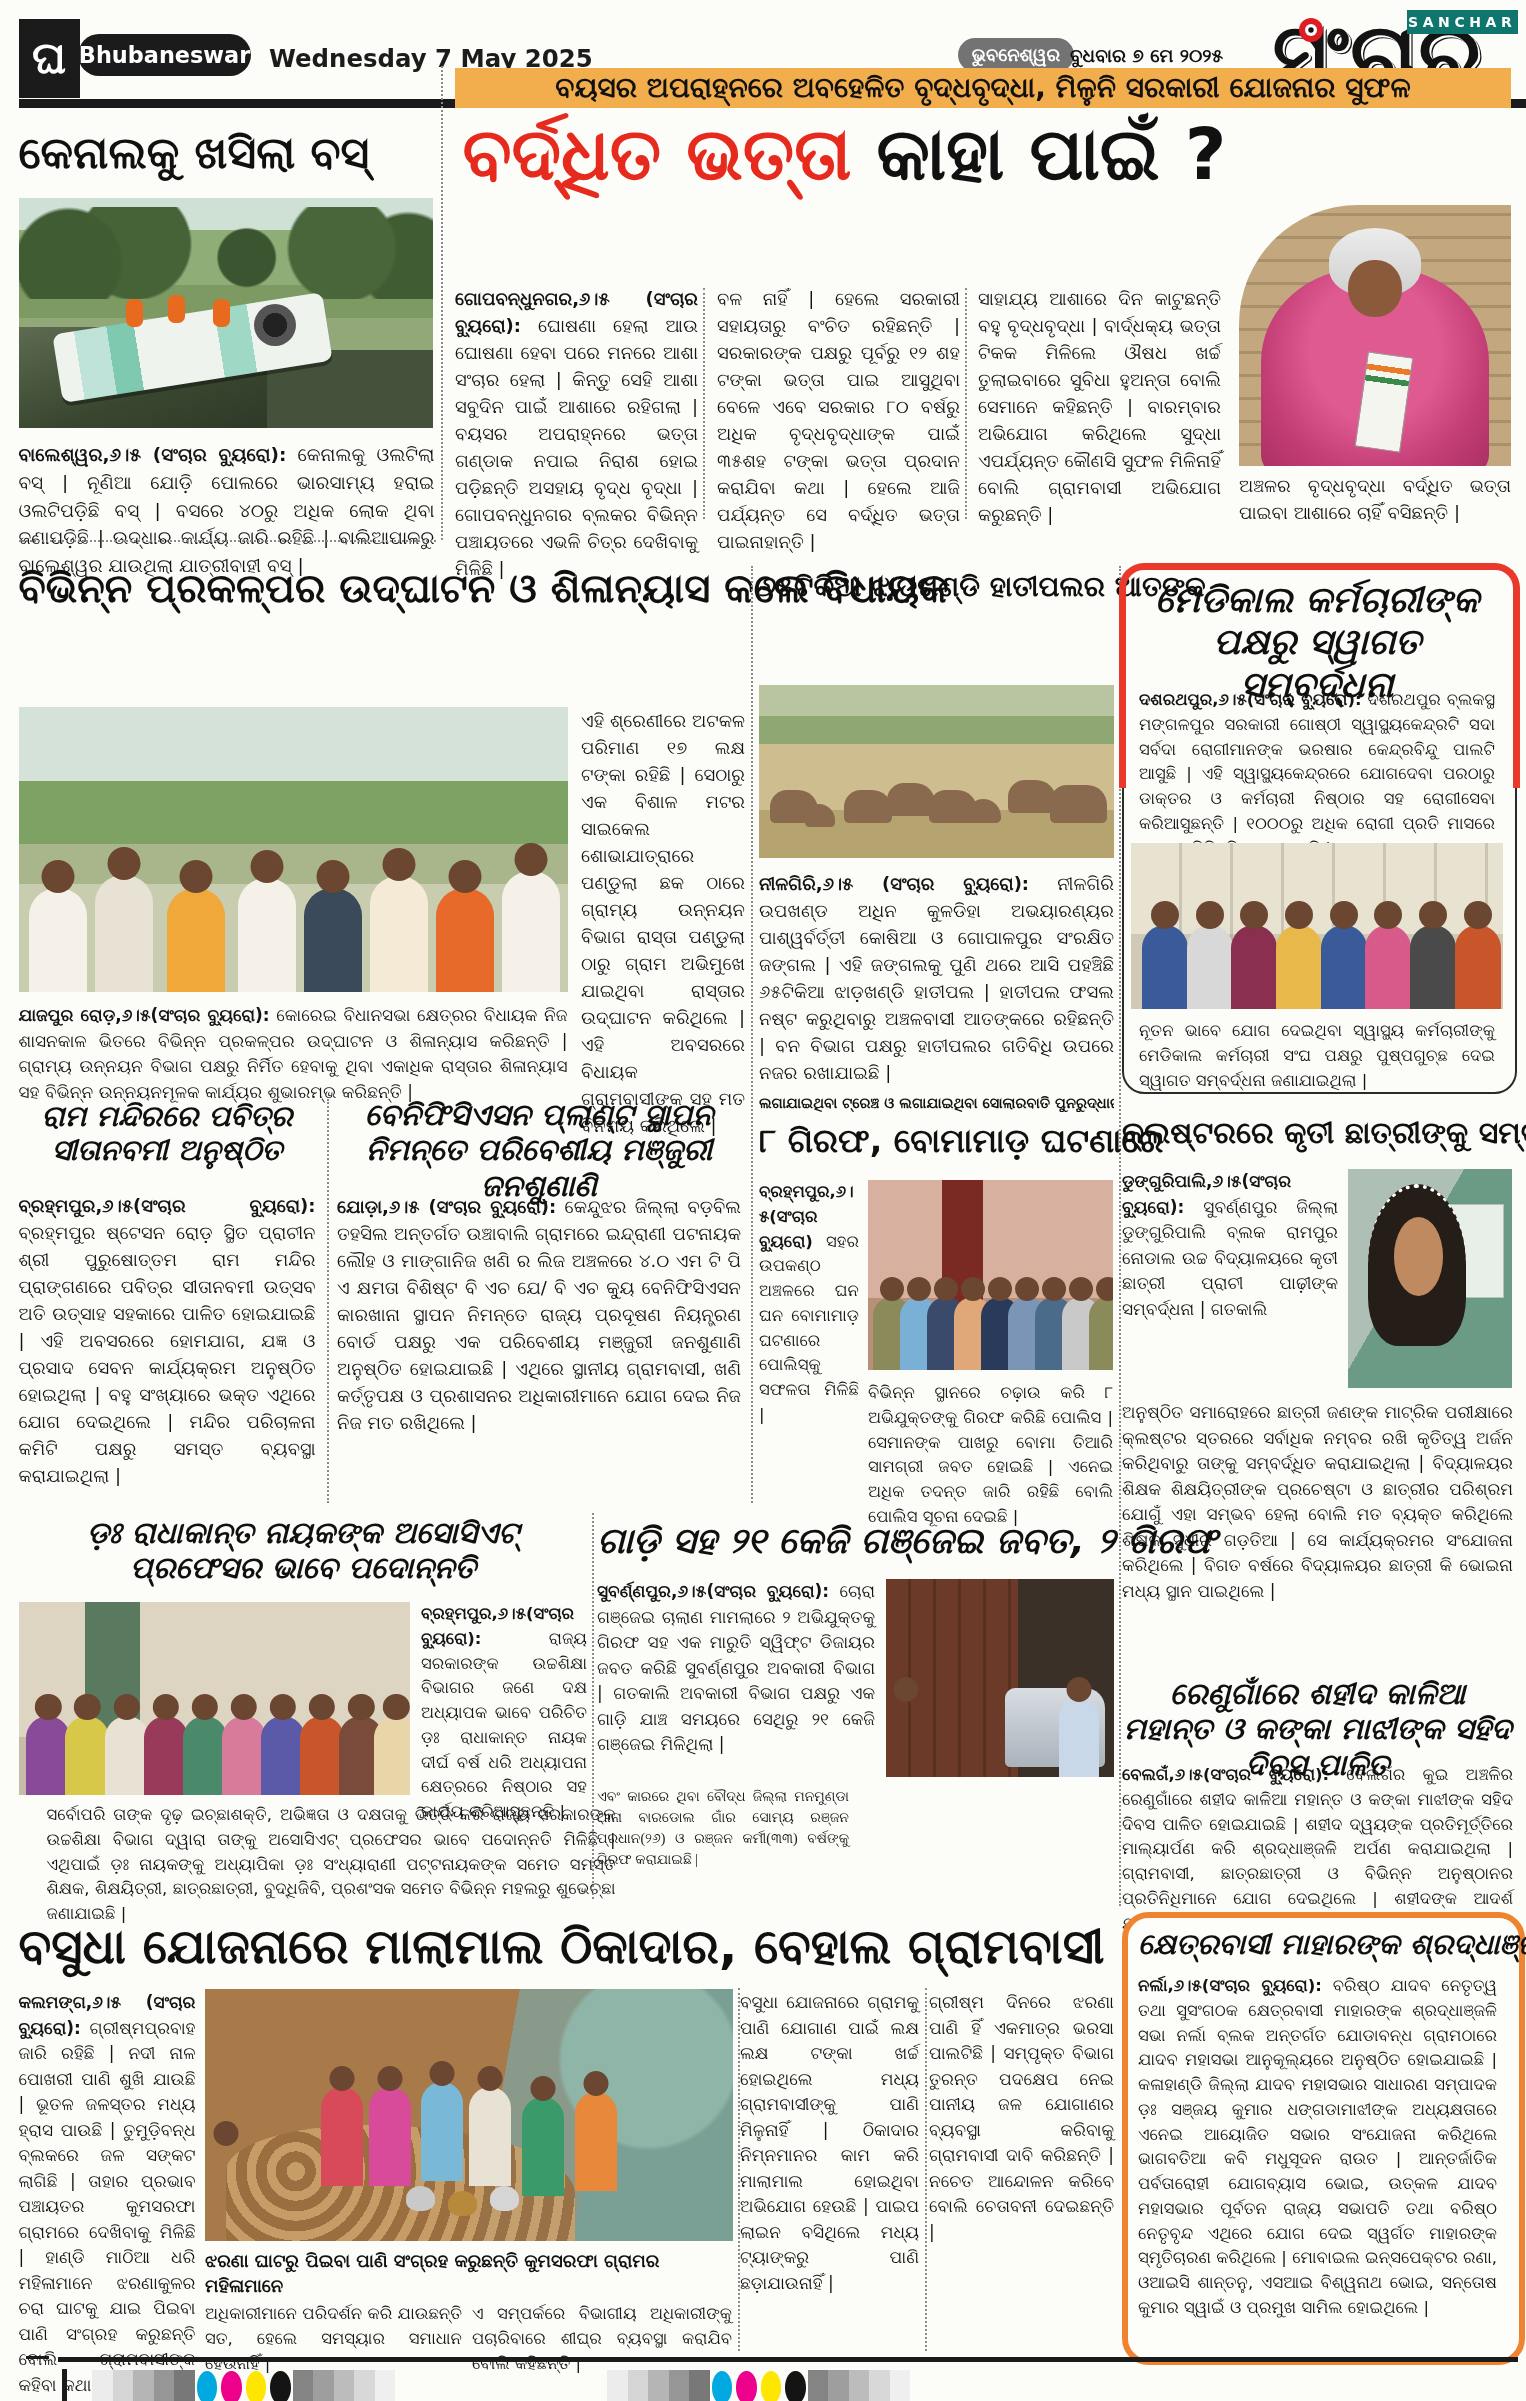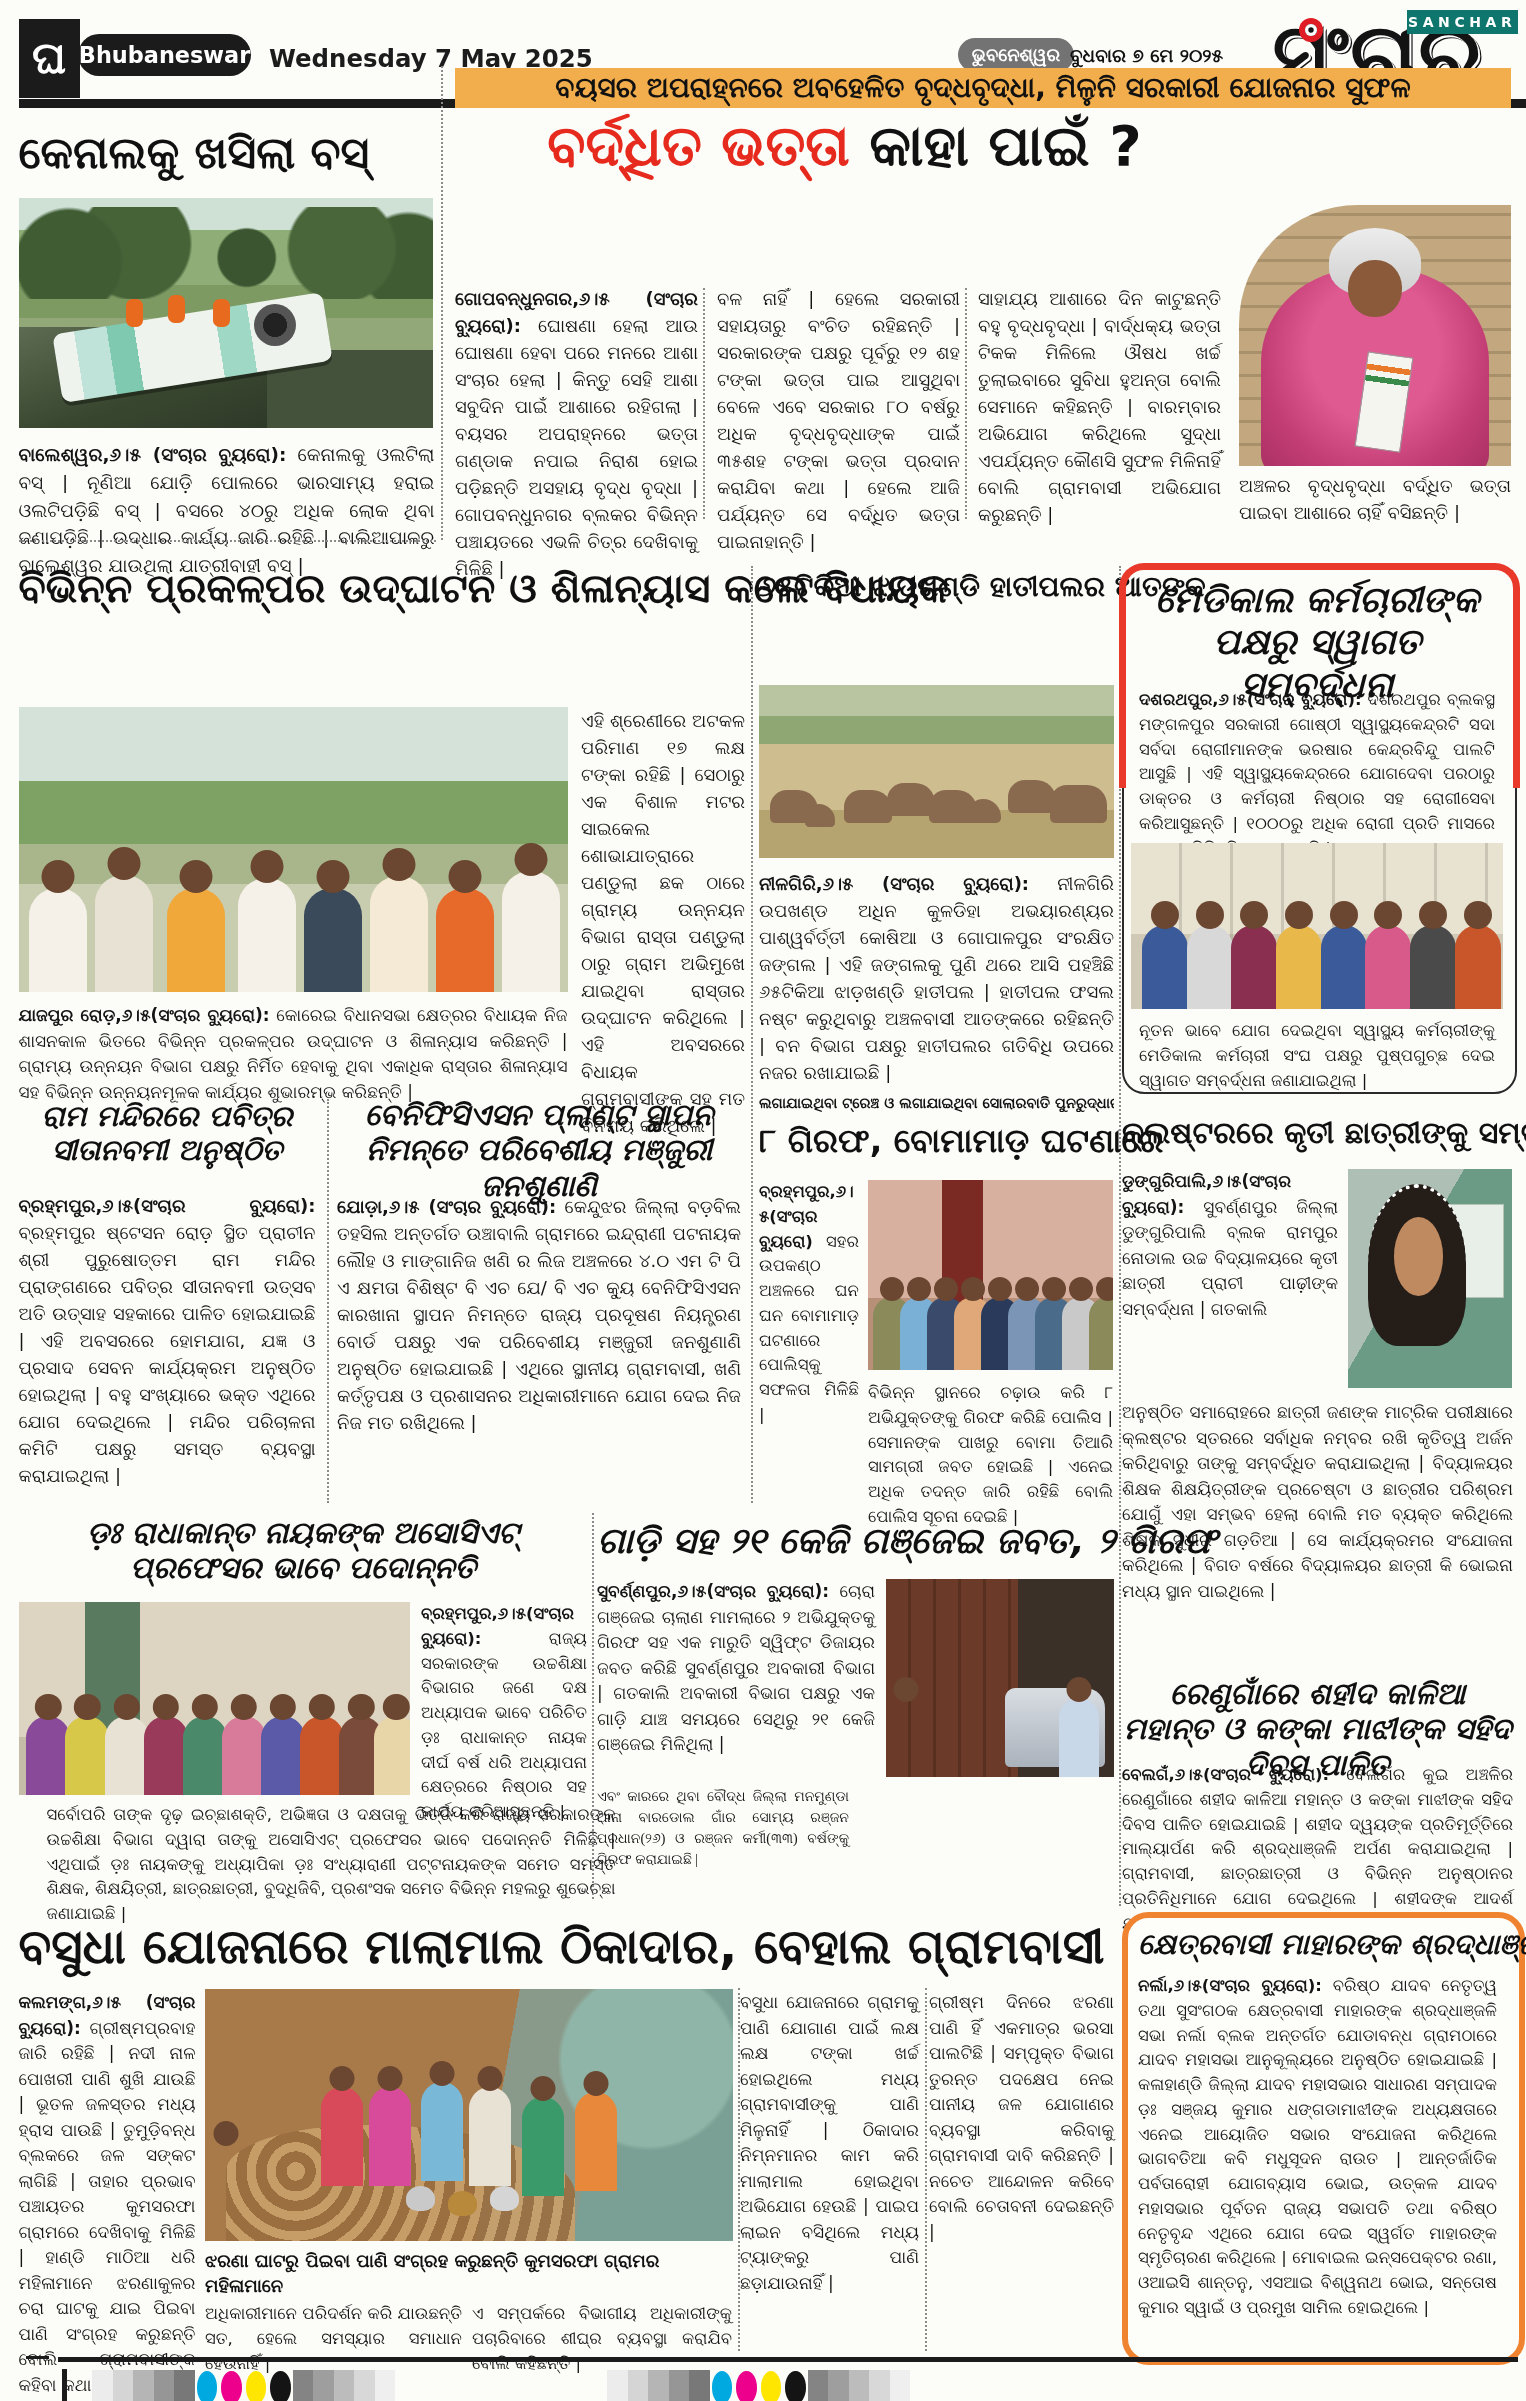--- a/index.html
+++ b/index.html
@@ -52,21 +52,21 @@
     box-shadow:0 4px 0 rgba(0,0,0,.35);}
   #bus-photo .wheel{position:absolute;left:57%;top:46%;width:42px;height:42px;border-radius:50%;
     background:radial-gradient(circle,#222 0 40%,#555 41% 100%);}
   #bus-photo .r1,#bus-photo .r2,#bus-photo .r3{position:absolute;width:17px;height:28px;border-radius:6.6px;background:#e86a1e;}
   #bus-photo .r1{left:26%;top:44%;} #bus-photo .r2{left:36%;top:42%;} #bus-photo .r3{left:47%;top:44%;}
   #bus-cap{left:18.5px;top:441px;width:416px;font-size:18.5px;line-height:1.5;}
   #bus-sep{left:18.5px;top:540px;width:417px;}
   
   #kicker{left:455px;top:68px;width:1056px;height:40px;background:#f2ad4c;
     display:flex;align-items:center;justify-content:center;font-size:28px;font-weight:bold;}
-  #lead-head{left:455px;top:117px;width:779px;font-size:56px;font-weight:bold;line-height:1.05;
+  #lead-head{left:455px;top:117px;width:779px;font-size:72px;font-weight:bold;line-height:1.05;
     text-align:center;white-space:nowrap;}
   #lead-head .red{color:#e62b1e;}
   #woman-photo{left:1239px;top:205px;width:272px;height:261px;border-top-left-radius:119px;
     background:repeating-linear-gradient(0deg,#c3a87f 0 20px,#a8906a 20px 23px);}
   #woman-photo .sari{position:absolute;left:8%;top:24%;width:84%;height:80%;
     background:radial-gradient(ellipse at 50% 40%,#e05a92 0 40%,#c23d74 70%,#a82f62);border-radius:45% 45% 10% 10%;}
   #woman-photo .hair{position:absolute;left:33%;top:9%;width:34%;height:26%;
     background:linear-gradient(#ececec,#cfcfcf);border-radius:50% 50% 40% 40%;}
   #woman-photo .face{position:absolute;left:40%;top:21%;width:20%;height:22%;background:#8a5a3a;border-radius:48%;}
   #woman-photo .card{position:absolute;left:45%;top:57%;width:16%;height:36%;transform:rotate(8deg);

